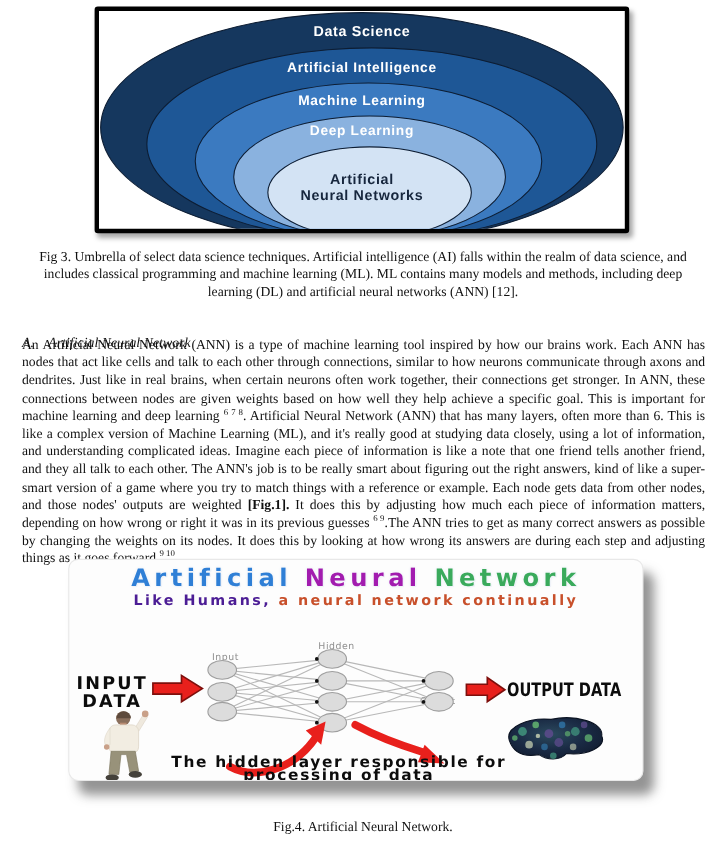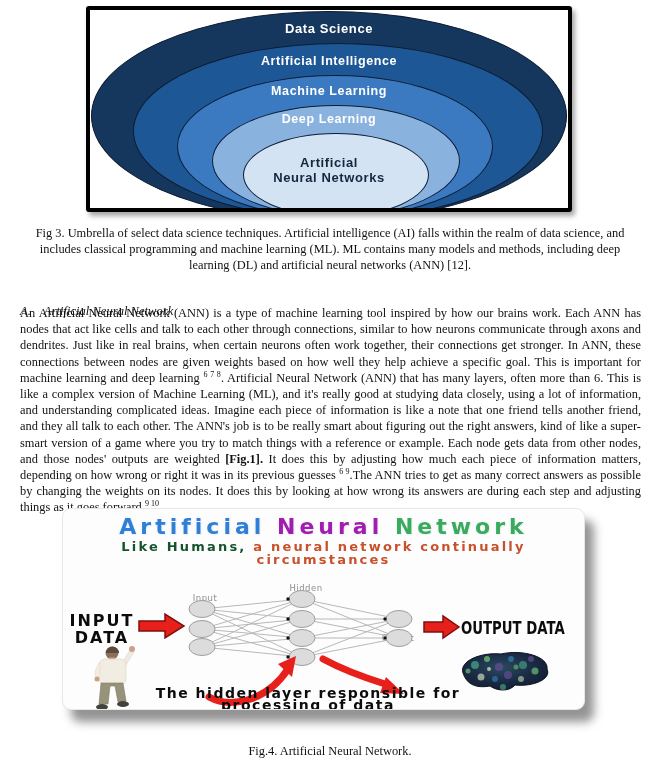--- a/index.html
+++ b/index.html
@@ -78,21 +78,21 @@
     font-size: 22px; font-weight: bold; letter-spacing: 4px;
     white-space: nowrap;
     text-shadow: 0 0 2px #fff, 0 0 3px #e3e9f3, 1px 1px 0 #eef2f8;
   }
   .f4-sub {
     position: absolute; top: 31px; left: 0; width: 100%;
     text-align: center;
     font-size: 13px; font-weight: bold; letter-spacing: 2.2px;
     line-height: 13px;
   }
-  .sub-blue   { color: #14532d; }
+  .sub-blue   { color: #4c1d95; }
   .sub-orange { color: #c8502b; }
   .f4-label {
     position: absolute; width: 60px; text-align: center;
     font-size: 8.5px; color: #8f8f8f; letter-spacing: 0.5px;
   }
   .f4-l-input  { left: 112px; top: 84px; }
   .f4-l-hidden { left: 213px; top: 74px; }
   .f4-l-output { left: 305px; top: 92px; margin-top: 32px; }
   .f4-net { position: absolute; left: 0; top: 76px; }
   .f4-inputdata {
@@ -149,21 +149,20 @@
   </div>
 
   <p class="body-para"><span>An Artificial Neural Network (ANN) is a type of machine learning tool inspired by how our brains work. Each ANN has nodes that act like cells and talk to each other through connections, similar to how neurons communicate through axons and dendrites. Just like in real brains, when certain neurons often work together, their connections get stronger. In ANN, these connections between nodes are given weights based on how well they help achieve a specific goal. This is important for machine learning and deep learning </span><sup>6 7 8</sup><span>.  Artificial Neural Network (ANN) that has many layers, often more than 6. This is like a complex version of Machine Learning (ML), and it's really good at studying data closely, using a lot of information, and understanding complicated ideas. Imagine each piece of information is like a note that one friend tells another friend, and they all talk to each other. The ANN's job is to be really smart about figuring out the right answers, kind of like a super-smart version of a game where you try to match things with a reference or example. Each node gets data from other nodes, and those nodes' outputs are weighted </span><b>[Fig.1].</b><span> It does this by adjusting how much each piece of information matters, depending on how wrong or right it was in its previous guesses </span><sup>6 9</sup><span>.The ANN tries to get as many correct answers as possible by changing the weights on its nodes. It does this by looking at how wrong its answers are during each step and adjusting things as it goes forward </span><sup>9 10</sup><span>.</span></p>
 
   <div class="fig4-box">
 
     <div class="f4-title"><span style="color: rgb(47, 127, 214);">Artificial</span> <span style="color: #a21caf;">Neural</span> <span style="color: rgb(58, 170, 92);">Network</span></div>
 
     <div class="f4-sub">
       <div><span class="sub-blue">Like Humans,</span><span class="sub-orange"> a neural network continually</span></div>
-      <div><span class="sub-orange">circumstances</span></div>
     </div>
 
     <div class="f4-label f4-l-input">Input</div>
     <div class="f4-label f4-l-hidden">Hidden</div>
     <div class="f4-label f4-l-output">Output</div>
 
     <svg class="f4-net" width="523" height="126" viewBox="0 0 523 126">
       <g stroke="#b8b8b8" stroke-width="1">
         <line x1="139" y1="24" x2="239" y2="14"></line>
           <line x1="139" y1="24" x2="239" y2="34"></line>

